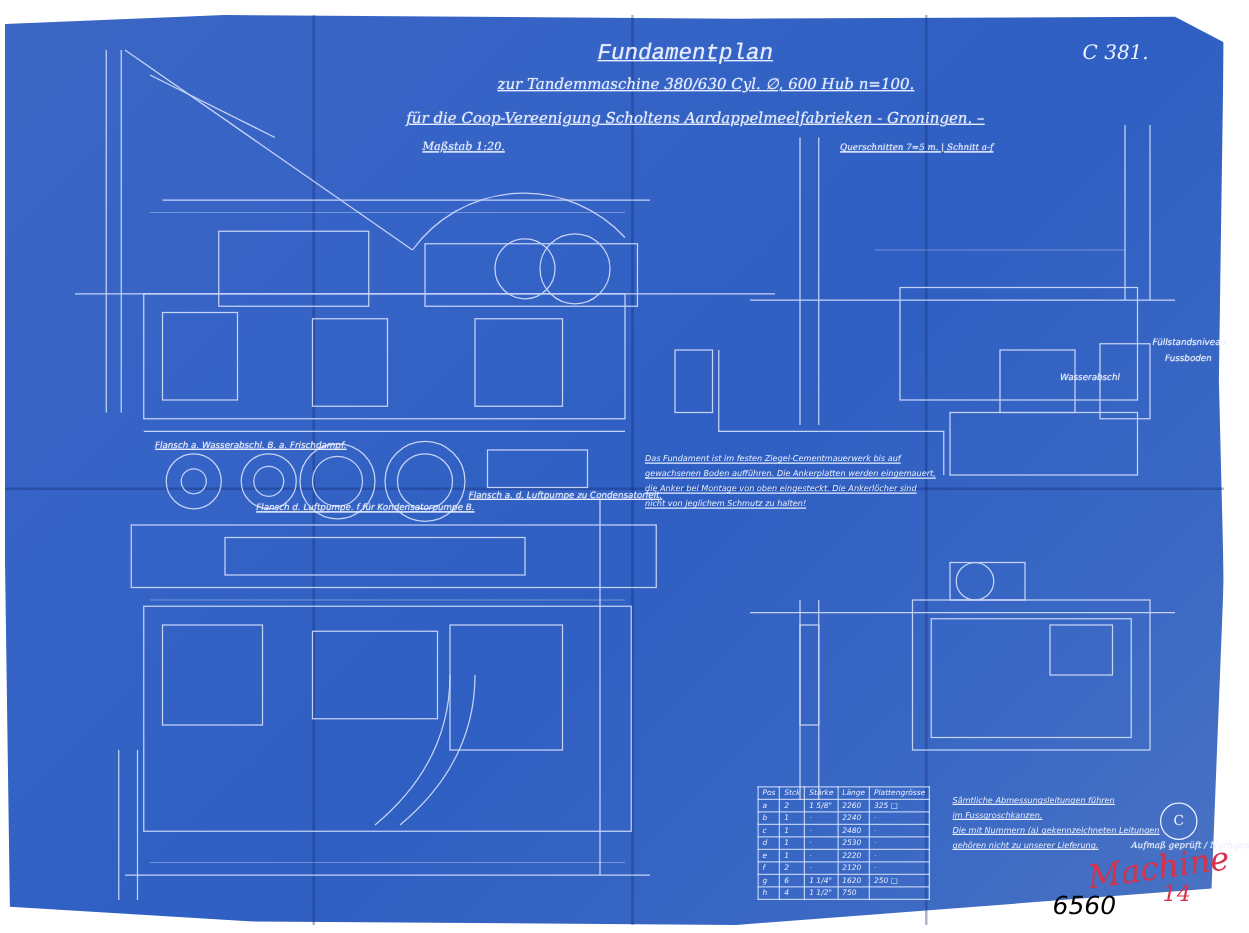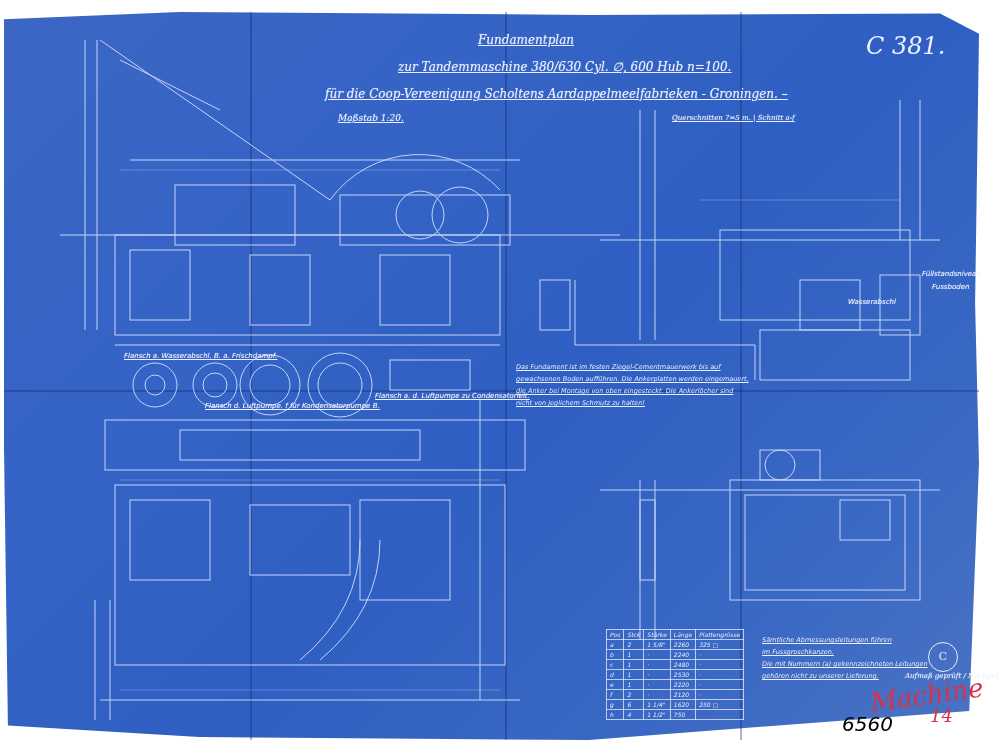--- a/index.html
+++ b/index.html
@@ -3,24 +3,24 @@
 <meta charset="utf-8">
 <style>
   html,body{margin:0;padding:0;background:#ffffff;}
   body{width:999px;height:746px;position:relative;overflow:hidden;font-family:"DejaVu Serif",serif;}
   .sheet{position:absolute;left:4px;top:12px;width:975px;height:728px;
     background:linear-gradient(135deg,#3b66c4 0%,#3563c6 30%,#2f5fc2 55%,#3a68c4 80%,#4a73c2 100%);
     clip-path:polygon(0 1%,18% 0,60% 0.4%,96% 0.2%,100% 3%,99.6% 40%,100% 62%,99% 96%,60% 100%,20% 99.6%,0.4% 98%,0 60%);}
   .fold-v{position:absolute;top:12px;height:728px;width:2px;background:rgba(20,40,110,0.35);}
   .fold-h{position:absolute;left:4px;width:975px;height:2px;background:rgba(20,40,110,0.35);}
   .wt{position:absolute;color:#e8eeff;font-style:italic;white-space:nowrap;text-shadow:0 0 1px rgba(255,255,255,0.6);}
-  .title{font-size:12px;text-decoration:underline;}
+  .title{font-size:18px;text-decoration:underline;font-family:Liberation Mono, monospace;}
   .sub{font-size:12px;text-decoration:underline;}
   .small{font-size:7px;font-family:"DejaVu Sans",sans-serif;}
-  .ref{position:absolute;color:#eef3ff;font-size:24px;font-style:italic;}
+  .ref{position:absolute;color:#eef3ff;font-size:16px;font-style:italic;}
   svg.lines{position:absolute;left:0;top:0;}
   .tbl{position:absolute;left:606px;top:629px;border-collapse:collapse;font-family:"DejaVu Sans",sans-serif;font-size:6px;color:#e8eeff;}
   .tbl td,.tbl th{border:1px solid rgba(230,238,255,0.75);padding:0 3px;height:9px;font-weight:normal;font-style:italic;}
   .note{position:absolute;font-family:"DejaVu Sans",sans-serif;font-size:6.5px;color:#e8eeff;font-style:italic;text-decoration:underline;line-height:12px;}
   .red{position:absolute;color:#d8324a;font-style:italic;font-family:"DejaVu Serif",serif;}
   .pencil{position:absolute;color:#000000;font-size:20px;font-family:"DejaVu Sans",sans-serif;font-style:italic;}
   .stamp{position:absolute;left:928px;top:642px;width:28px;height:28px;border:1px solid #e8eeff;border-radius:50%;color:#e8eeff;font-size:11px;text-align:center;line-height:28px;}
 </style>
 </head>
 <body>

